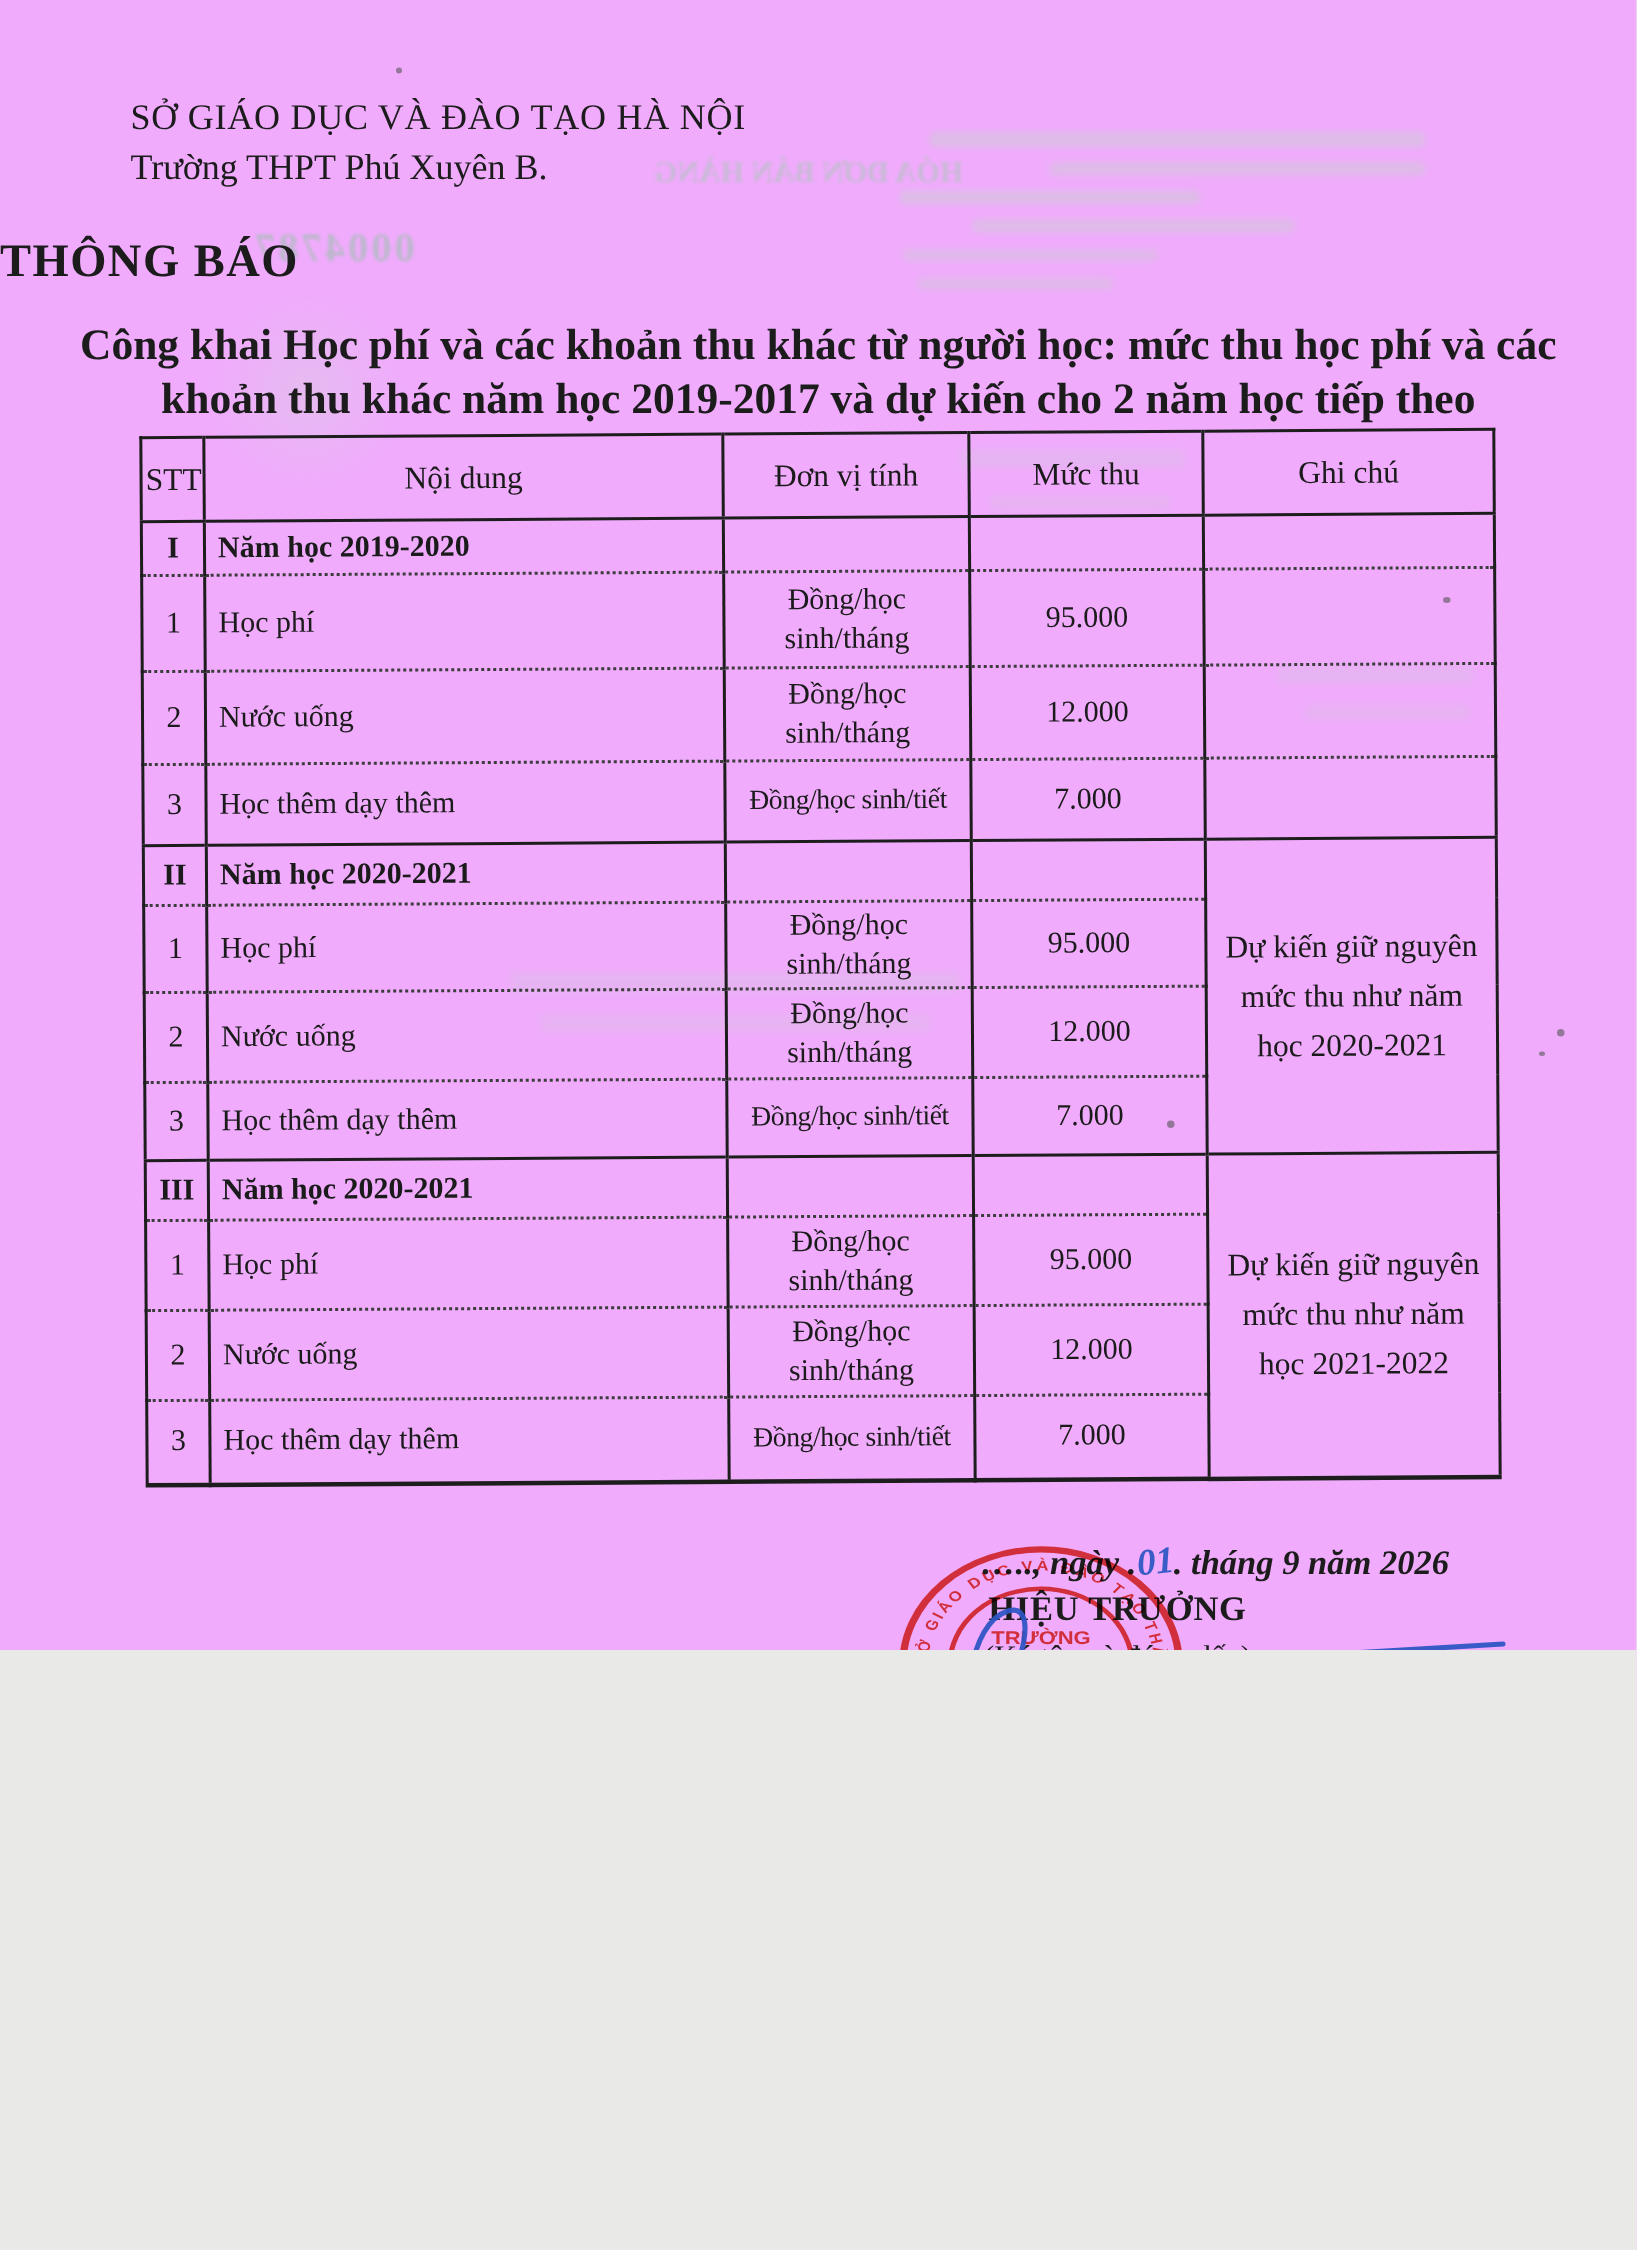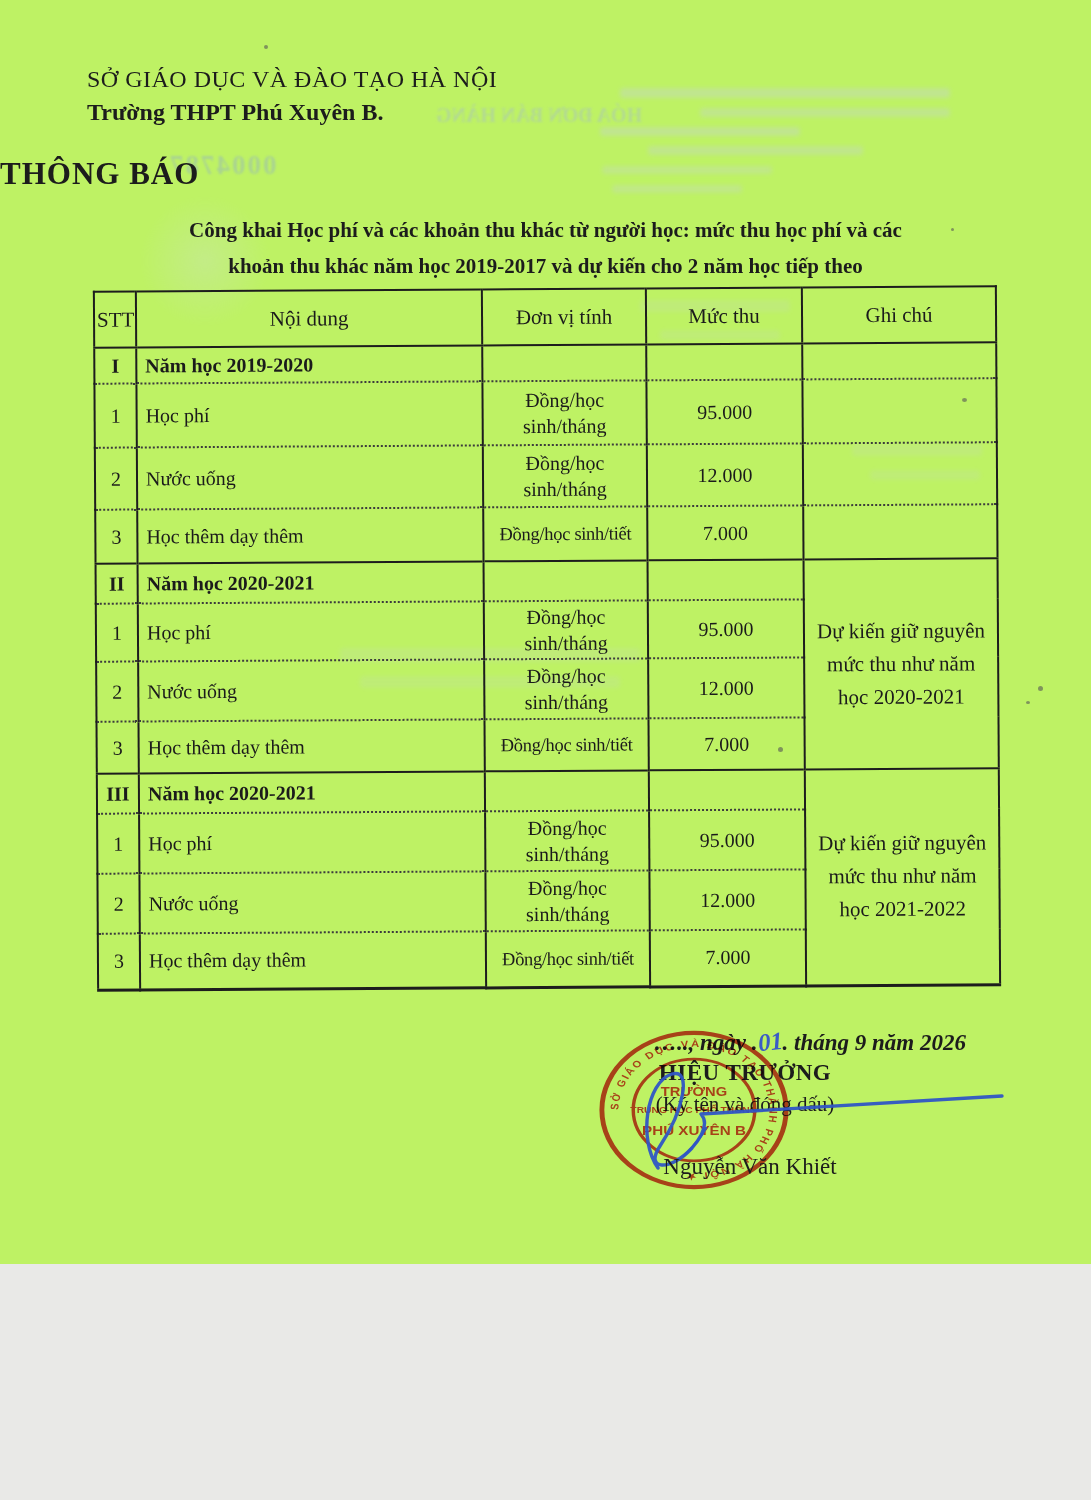--- a/index.html
+++ b/index.html
@@ -1,27 +1,27 @@
 <!DOCTYPE html>
 <html><head>
 <meta charset="utf-8">
 <style>
   html,body{margin:0;padding:0;background:#e9e9e7;}
   .page{
-    position:relative;width:1091px;height:1264px;margin:0 auto;
-    background:#bef264;overflow:hidden;
+    position:relative;width:1091px;height:1100px;margin:0 auto;
+    background:#f0abfc;overflow:hidden;
     font-family:"Liberation Serif","DejaVu Serif",serif;color:#1c1c1c;
   }
   
   .org1{position:absolute;left:87px;top:66px;font-size:24px;letter-spacing:.5px;}
-  .org2{position:absolute;left:87px;top:99px;font-size:24px;font-weight:bold;}
+  .org2{position:absolute;left:87px;top:99px;font-size:24px;font-weight:normal;}
   .doc-title{position:absolute;left:0;top:156px;width:1091px;
     font-size:31px;font-weight:bold;letter-spacing:1px;}
   .subtitle{position:absolute;left:0;top:212px;width:1091px;text-align:center;
-    font-size:21px;font-weight:bold;line-height:36px;}
+    font-size:29px;font-weight:bold;line-height:36px;}
   
   .tbl-wrap{position:absolute;left:95px;top:288px;width:902px;transform:rotate(-.35deg);}
   table{border-collapse:collapse;width:902px;table-layout:fixed;
     font-size:20px;color:#1b1b1b;}
   table,td,th{border:0;}
   .tbl-outer{border:2.5px solid #1d1d1d;border-bottom-width:3.5px;}
   td,th{border-left:2px solid #1d1d1d;vertical-align:middle;padding:0 2px;
     overflow:visible;font-weight:normal;}
   td:first-child,th:first-child{border-left:0;}
   tr.thead th{border-bottom:2px solid #1d1d1d;font-size:21px;}

